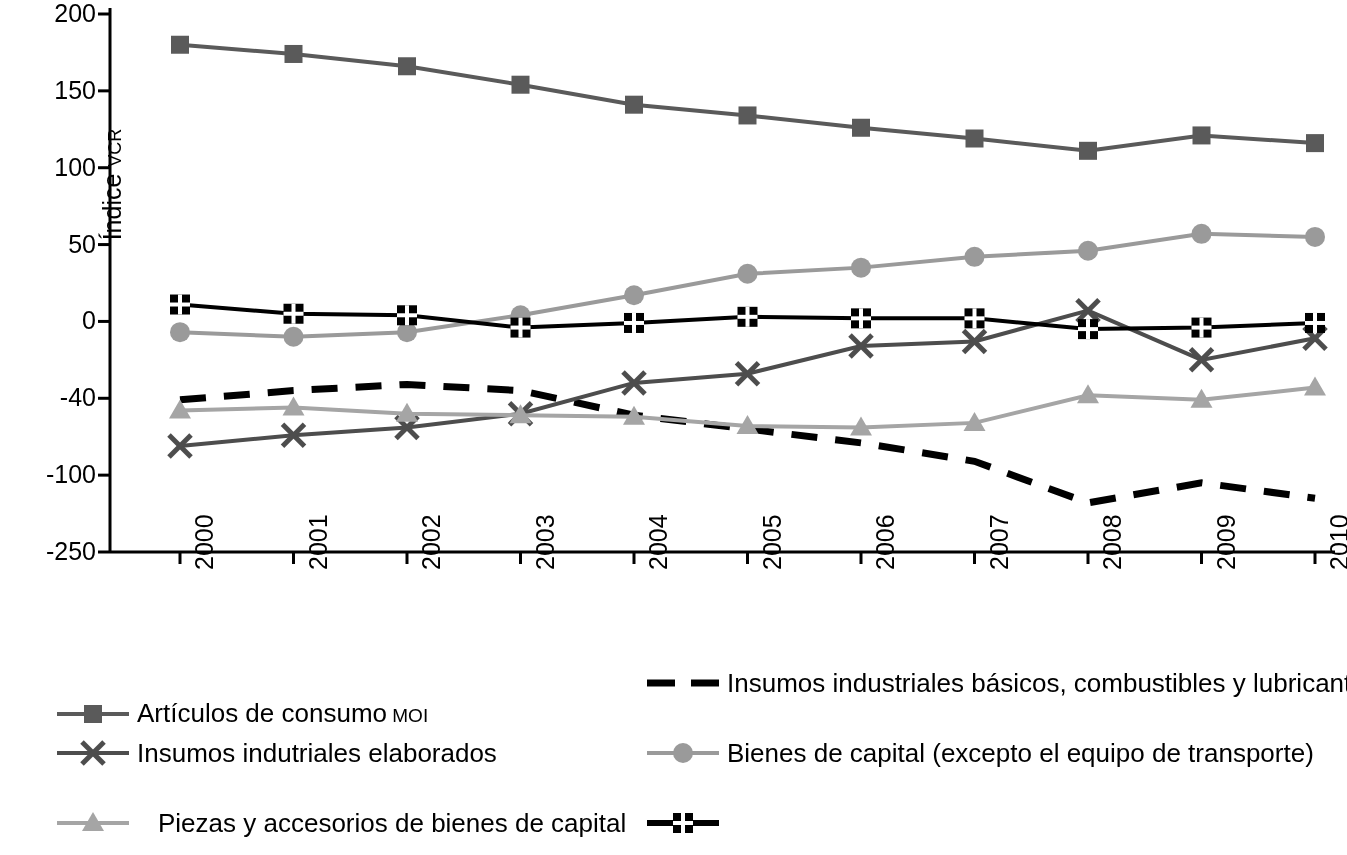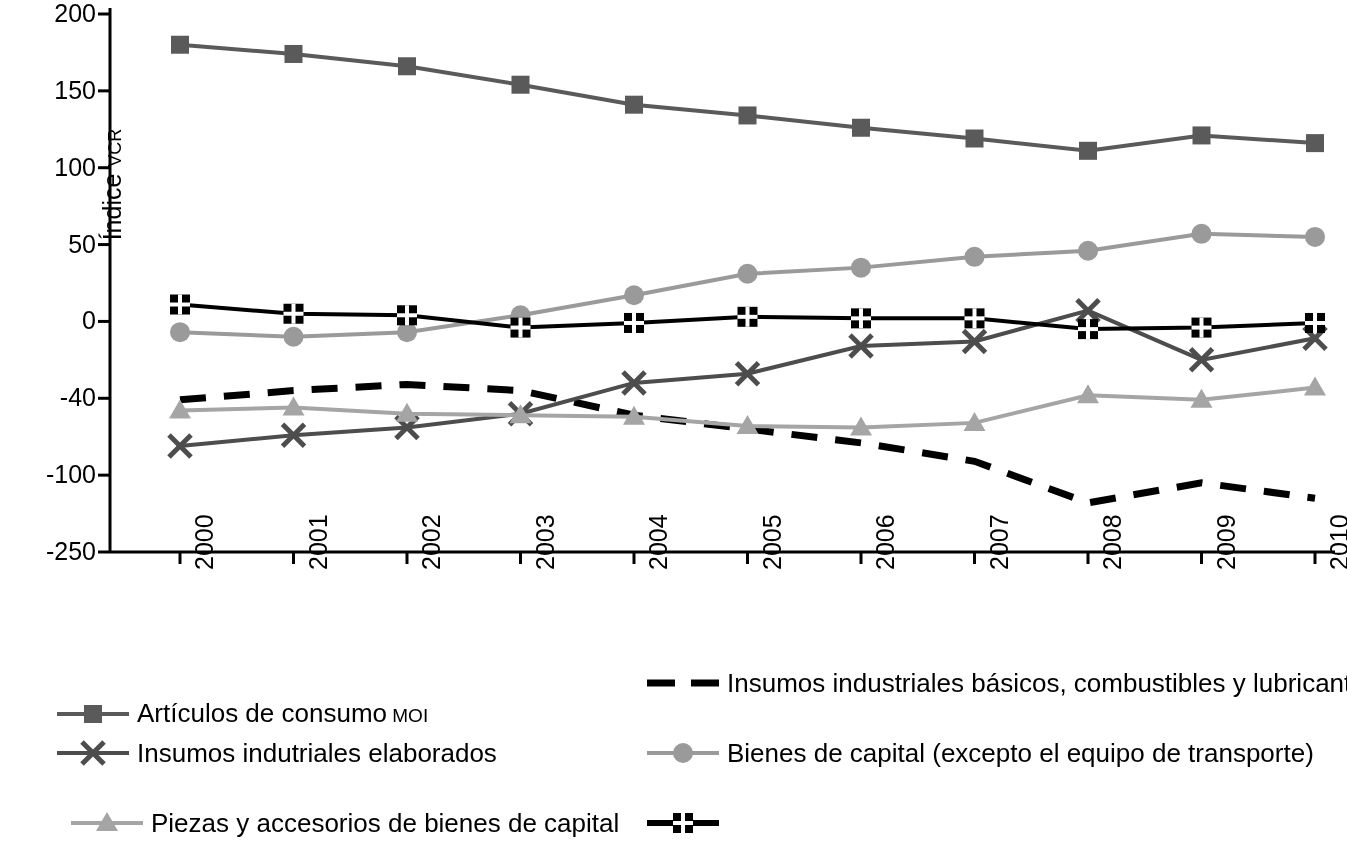--- a/index.html
+++ b/index.html
@@ -286,21 +286,21 @@
       <div class="legend-item" style="left: 0px; top: 78px;">
         <svg width="76" height="30" class="legend-sym">
           <g>
             <line x1="2" y1="15" x2="74" y2="15" stroke="#4d4d4d" stroke-width="4"></line>
             <line x1="27" y1="4" x2="49" y2="26" stroke="#4d4d4d" stroke-width="5"></line>
             <line x1="27" y1="26" x2="49" y2="4" stroke="#4d4d4d" stroke-width="5"></line>
           </g>
         </svg>
         <span class="legend-label">Insumos indutriales elaborados</span>
       </div>
-      <div class="legend-item" style="left: 14px; top: 148px;">
+      <div class="legend-item" style="left: 0px; top: 148px; gap: 21px;">
         <svg width="76" height="30" class="legend-sym">
           <g>
             <line x1="2" y1="15" x2="74" y2="15" stroke="#a5a5a5" stroke-width="4"></line>
             <polygon points="38,4 49,23 27,23" fill="#a5a5a5"></polygon>
           </g>
         </svg>
         <span class="legend-label">Piezas y accesorios de bienes de capital</span>
       </div>
       <div class="legend-item" style="left: 590px; top: 148px; flex-direction: column;">
         <svg width="76" height="30" class="legend-sym">

